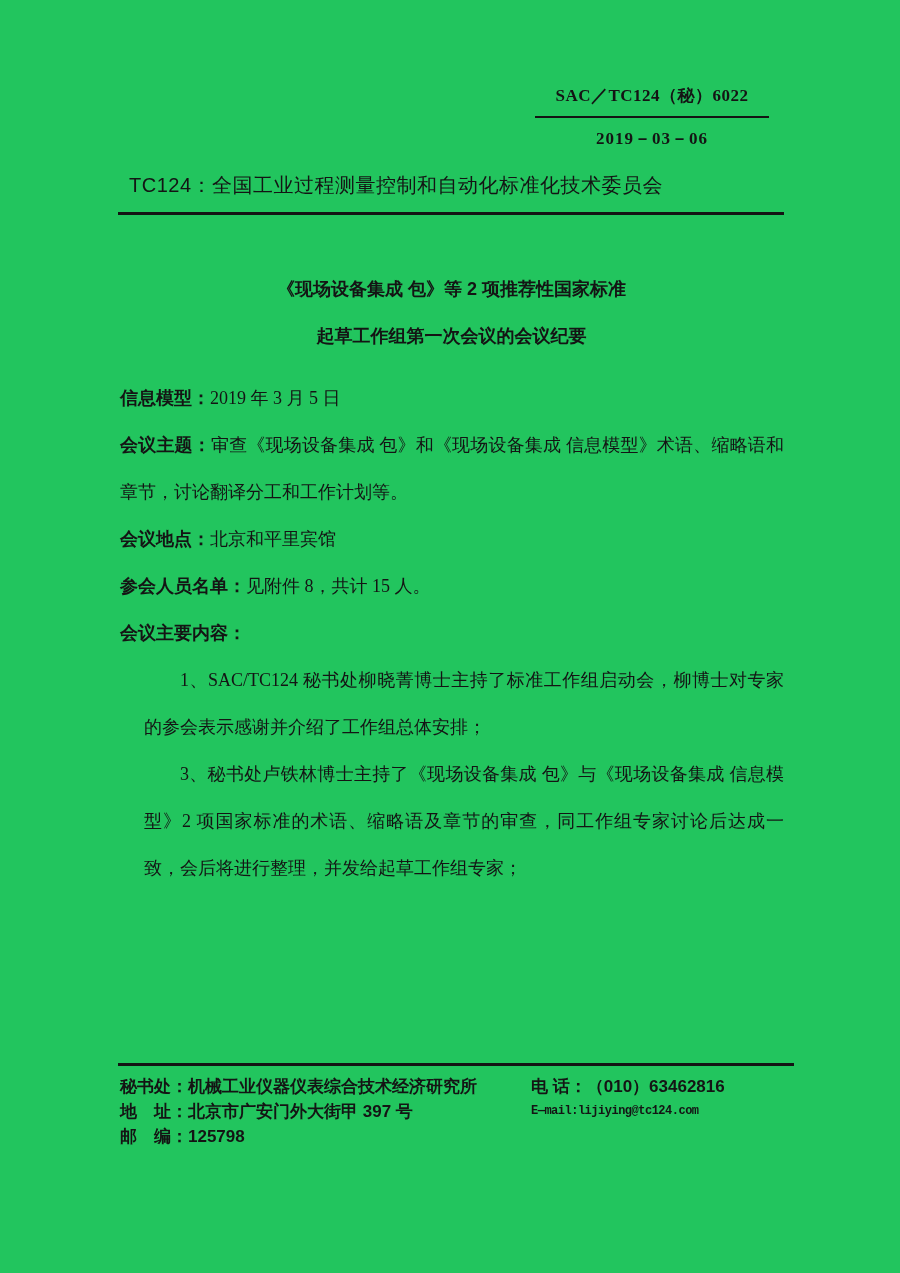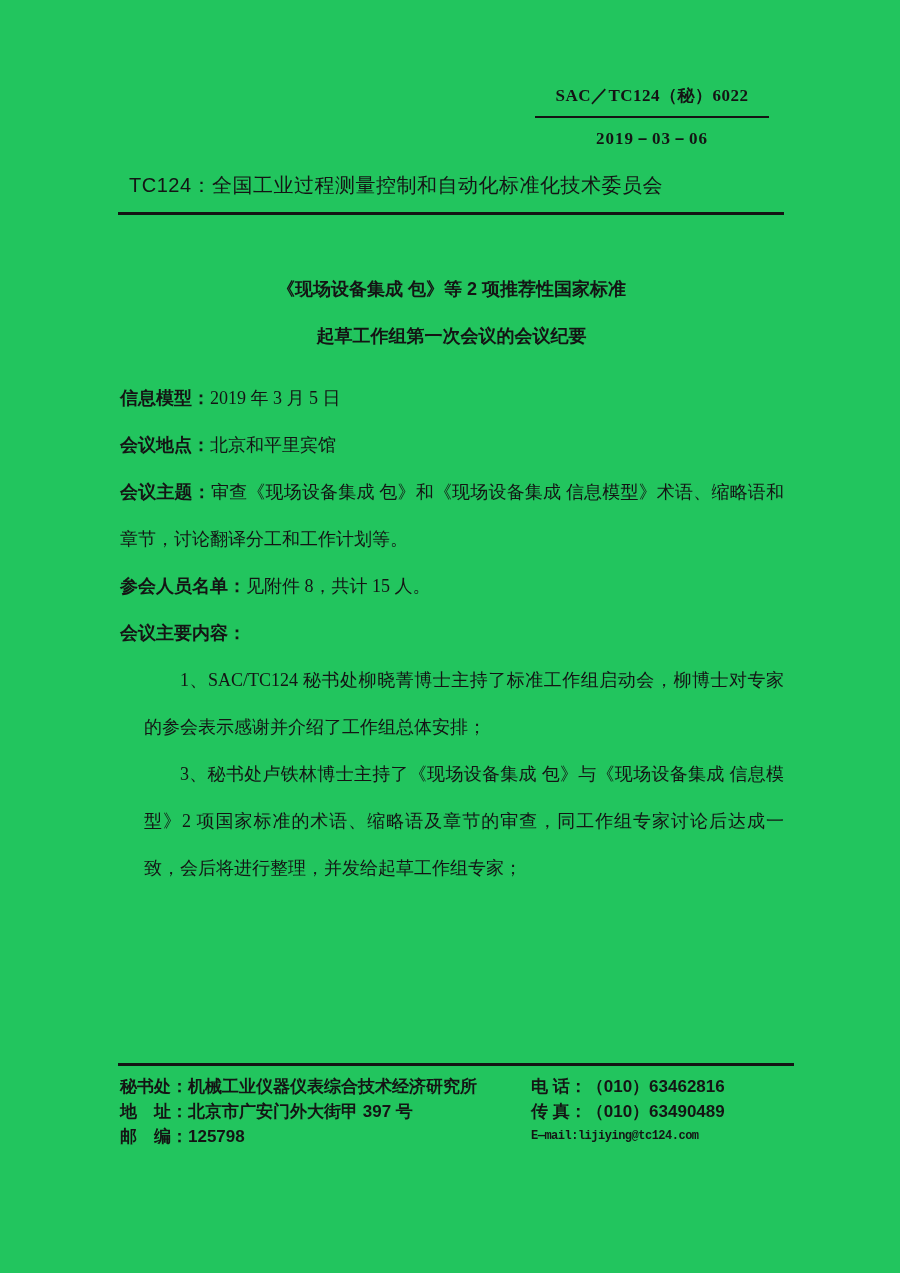--- a/index.html
+++ b/index.html
@@ -134,35 +134,34 @@
   <div class="committee">TC124：全国工业过程测量控制和自动化标准化技术委员会</div>
   <div class="rule-top"></div>
 
   <div class="title-block">
     <span class="t-line">《现场设备集成 包》等 2 项推荐性国家标准</span>
     <span class="t-line">起草工作组第一次会议的会议纪要</span>
   </div>
 
   <div class="body-block">
     <p><span class="lbl">信息模型：</span><span>2019 年 3 月 5 日</span></p>
+    <p><span class="lbl">会议主题：</span><span>审查《现场设备集成 包》和《现场设备集成 信息模型》术语、缩略语和章节，讨论翻译分工和工作计划等。</span></p>
     <p><span class="lbl">会议地点：</span><span>北京和平里宾馆</span></p>
-    <p><span class="lbl">会议主题：</span><span>审查《现场设备集成 包》和《现场设备集成 信息模型》术语、缩略语和章节，讨论翻译分工和工作计划等。</span></p>
     <p><span class="lbl">参会人员名单：</span><span>见附件 8，共计 15 人。</span></p>
     <p><span class="lbl">会议主要内容：</span></p>
     <p class="indent">1、SAC/TC124 秘书处柳晓菁博士主持了标准工作组启动会，柳博士对专家的参会表示感谢并介绍了工作组总体安排；</p>
     <p class="indent">3、秘书处卢铁林博士主持了《现场设备集成 包》与《现场设备集成 信息模型》2 项国家标准的术语、缩略语及章节的审查，同工作组专家讨论后达成一致，会后将进行整理，并发给起草工作组专家；</p>
   </div>
 
   <div class="rule-bottom"></div>
 
   <div class="footer-col footer-left">
     <span class="f-line"><span>秘书处：</span><span>机械工业仪器仪表综合技术经济研究所</span></span>
     <span class="f-line"><span>地　址：</span><span>北京市广安门外大街甲 397 号</span></span>
     <span class="f-line"><span>邮　编：</span><span>125798</span></span>
   </div>
 
   <div class="footer-col footer-right">
     <span class="f-line"><span>电 话：</span><span>（010）63462816</span></span>
-    <span class="f-line"><span>传 真：</span><span>（010）63490489</span></span>
     <span class="f-line mono"><span>E—mail:</span><span>lijiying@tc124.com</span></span>
   </div>
 
 </div>
 
 </body></html>

